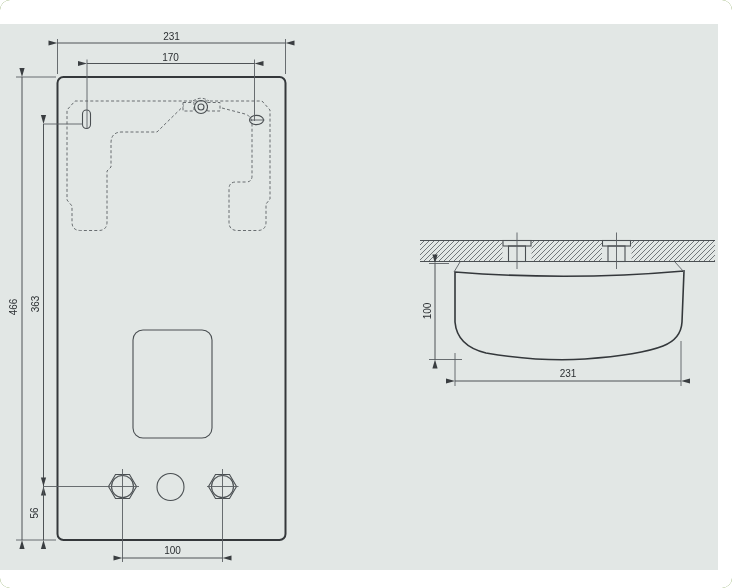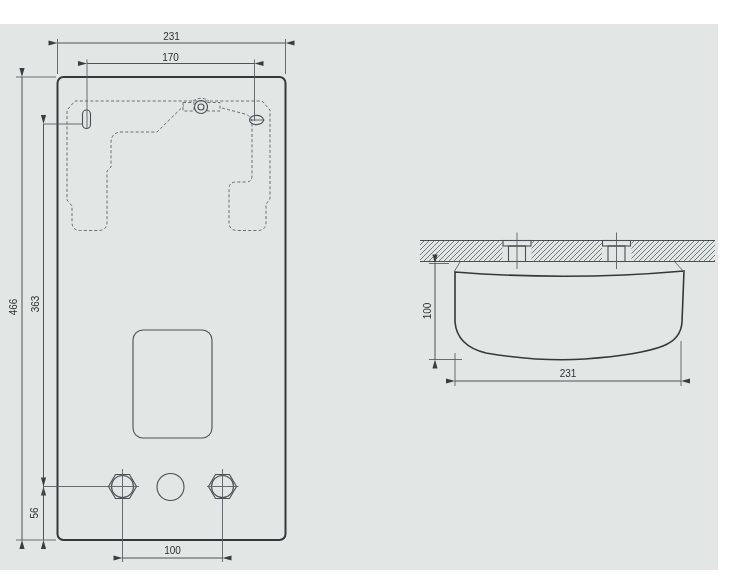--- a/index.html
+++ b/index.html
@@ -1,17 +1,17 @@
 <!DOCTYPE html>
 <html><head>
 <meta charset="utf-8">
 <style>
   html,body{margin:0;padding:0;background:#ffffff;}
   .stage{position:relative;width:732px;height:588px;background:#4d7c0f;overflow:hidden;
-         font-family:"Liberation Sans", sans-serif;}
+         font-family:"Liberation Sans", sans-serif;border-radius:10px;}
   svg{display:block;}
   text{font-family:"Liberation Sans", sans-serif;font-size:10px;fill:#2b2f32;}
   .dim-line{stroke:#4e5356;stroke-width:1;fill:none;}
   .ext-line{stroke:#5a5f62;stroke-width:0.9;fill:none;}
   .body-line{stroke:#34383b;stroke-width:2;fill:none;}
   .thin-line{stroke:#4a4f52;stroke-width:1.1;fill:none;}
   .dashed-line{stroke:#686d70;stroke-width:1;fill:none;stroke-dasharray:3 2.2;}
   .hatch-line{stroke:#565b5e;stroke-width:0.8;}
 </style>
 </head>

